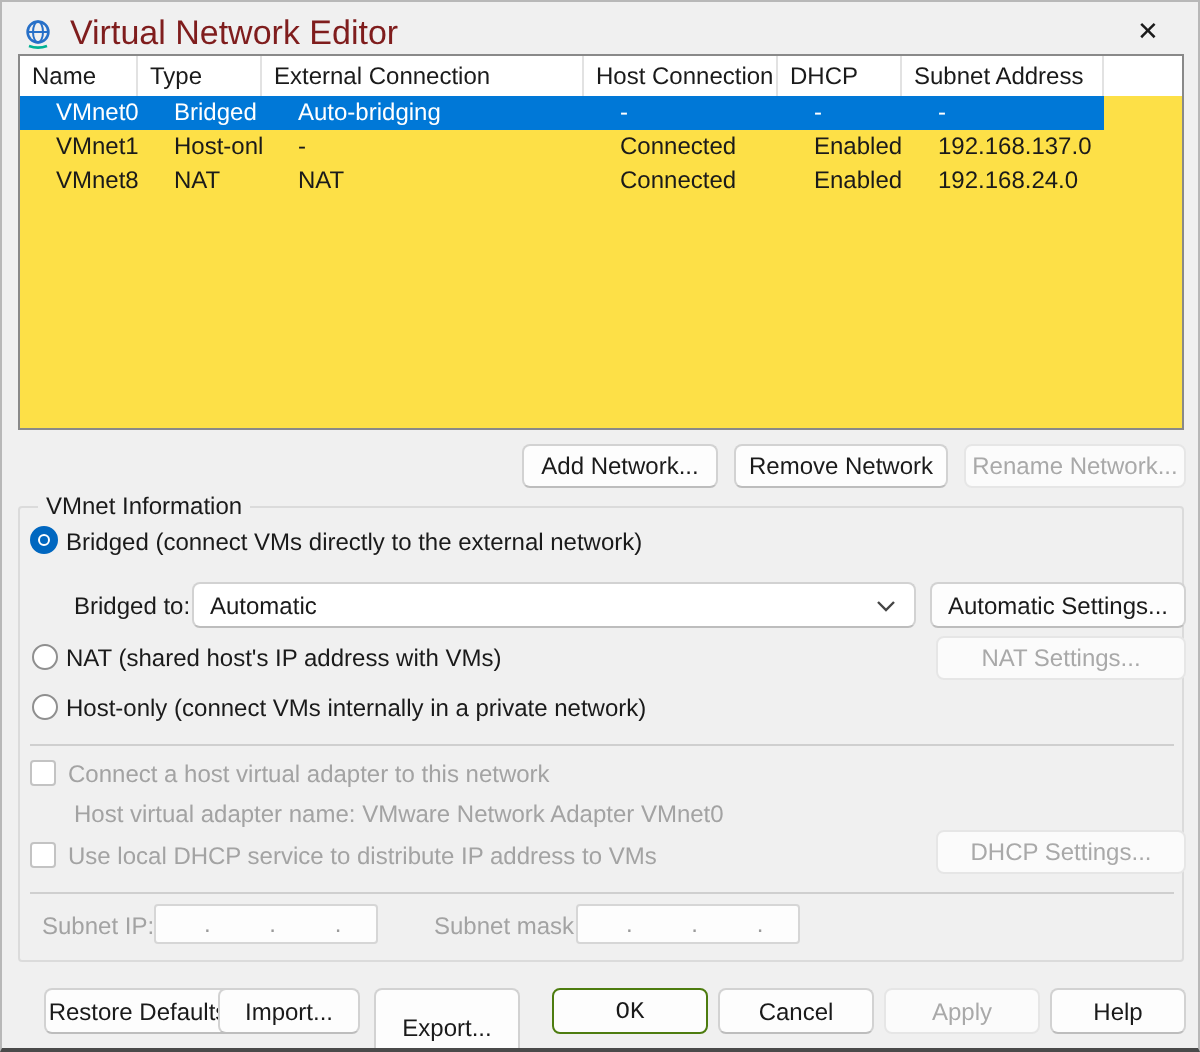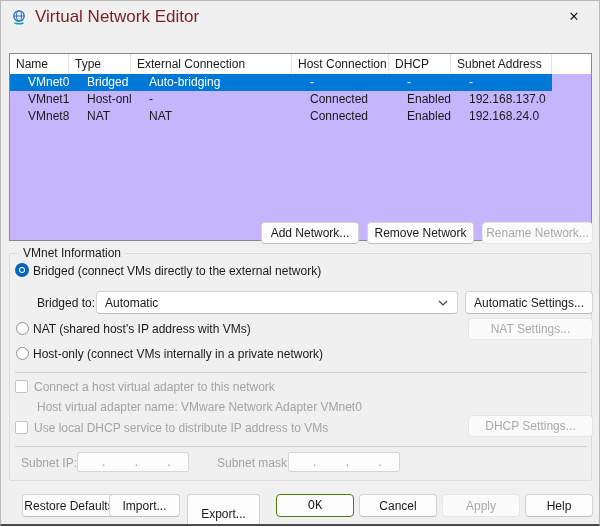--- a/index.html
+++ b/index.html
@@ -25,22 +25,22 @@
   }
   .titlebar .app-icon { margin-left:10px; width:16px; height:16px; flex:0 0 16px; }
   .titlebar .title { margin-left:8px; font-size:17px; color:#7f1d1d; }
   .close-btn {
     position:absolute; right:8px; top:0; width:34px; height:30px;
     display:flex; align-items:center; justify-content:center;
     font-size:13px; color:#1a1a1a; cursor:default;
   }
   
   .listview {
-    position:absolute; left:8px; top:52px; width:583px; height:188px;
-    background:#c4b5fd; border:1px solid #898989;
+    position:absolute; left:8px; top:26px; width:583px; height:188px;
+    background:#fde047; border:1px solid #898989;
   }
   .lv-header { display:flex; height:20px; }
   .lv-hcell {
     padding-left:6px; line-height:20px; white-space:nowrap; overflow:hidden;
     border-right:1px solid #e2e2e2; color:#1a1a1a; background:#fff;
   }
   .lv-hfill { flex:1; border-right:none; }
   .lv-row { display:flex; height:17px; width:542px; }
   .lv-cell { padding-left:18px; line-height:17px; white-space:nowrap; overflow:hidden; }
   .lv-row.selected { background:#0078d7; color:#fff; }

